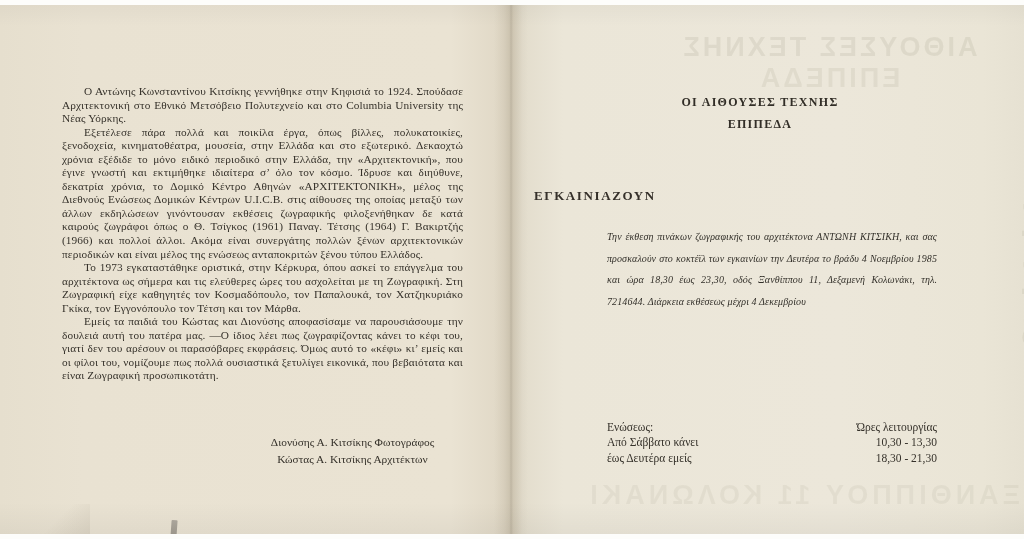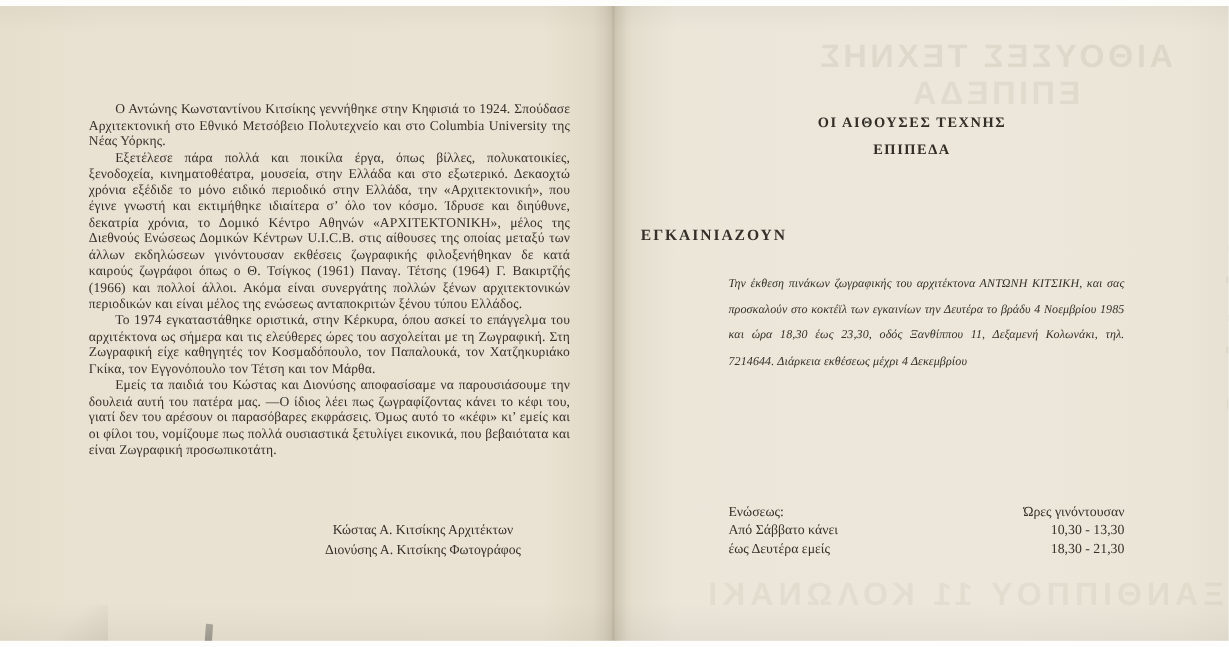--- a/index.html
+++ b/index.html
@@ -21,21 +21,21 @@
   }
   .fold-shadow{
     position:absolute;left:494px;top:0;width:34px;height:529px;
     background:linear-gradient(90deg, rgba(120,105,80,0) 0%, rgba(120,105,80,0.13) 45%, rgba(90,78,58,0.20) 50%, rgba(120,105,80,0.10) 56%, rgba(120,105,80,0) 100%);
     pointer-events:none;
   }
   
   .bio{
     position:absolute;left:62px;top:80px;width:401px;
     font-size:11.3px;line-height:13.55px;color:#35312a;
-    text-align:justify;letter-spacing:0.1px;margin-left:12px;
+    text-align:justify;letter-spacing:0.1px;
   }
   .bio p{margin:0;text-indent:22px;}
   .signatures{
     position:absolute;left:240px;top:429px;width:225px;
     font-size:11.4px;line-height:16.5px;color:#35312a;text-align:center;
   }
   
   .gallery-title{
     position:absolute;left:534px;top:86px;width:452px;
     text-align:center;color:#322e27;font-weight:600;
@@ -93,43 +93,43 @@
     <div class="st-big-wrap">
       <div class="showthrough st-big st-big1">ΑΝΤΩΝΗΣ</div>
       <div class="showthrough st-big st-big2">ΚΙΤΣΙΚΗΣ</div>
       <div class="showthrough st-big st-big3">ΝΟΕΜΒΡΗΣ ’85</div>
     </div>
     <div class="showthrough st-line st-bottom">ΞΑΝΘΙΠΠΟΥ 11 ΚΟΛΩΝΑΚΙ</div>
 
     <div class="bio">
       <p>Ο Αντώνης Κωνσταντίνου Κιτσίκης γεννήθηκε στην Κηφισιά το 1924. Σπούδασε Αρχιτεκτονική στο Εθνικό Μετσόβειο Πολυτεχνείο και στο Columbia University της Νέας Υόρκης.</p>
       <p>Εξετέλεσε πάρα πολλά και ποικίλα έργα, όπως βίλλες, πολυκατοικίες, ξενοδοχεία, κινηματοθέατρα, μουσεία, στην Ελλάδα και στο εξωτερικό. Δεκαοχτώ χρόνια εξέδιδε το μόνο ειδικό περιοδικό στην Ελλάδα, την «Αρχιτεκτονική», που έγινε γνωστή και εκτιμήθηκε ιδιαίτερα σ’ όλο τον κόσμο. Ίδρυσε και διηύθυνε, δεκατρία χρόνια, το Δομικό Κέντρο Αθηνών «ΑΡΧΙΤΕΚΤΟΝΙΚΗ», μέλος της Διεθνούς Ενώσεως Δομικών Κέντρων U.I.C.B. στις αίθουσες της οποίας μεταξύ των άλλων εκδηλώσεων γινόντουσαν εκθέσεις ζωγραφικής φιλοξενήθηκαν δε κατά καιρούς ζωγράφοι όπως ο Θ. Τσίγκος (1961) Παναγ. Τέτσης (1964) Γ. Βακιρτζής (1966) και πολλοί άλλοι. Ακόμα είναι συνεργάτης πολλών ξένων αρχιτεκτονικών περιοδικών και είναι μέλος της ενώσεως ανταποκριτών ξένου τύπου Ελλάδος.</p>
-      <p>Το 1974 εγκαταστάθηκε οριστικά, στην Κέρκυρα, όπου ασκεί το επάγγελμα του αρχιτέκτονα ως σήμερα και τις ελεύθερες ώρες του ασχολείται με τη Ζωγραφική. Στη Ζωγραφική είχε καθηγητές τον Κοσμαδόπουλο, τον Παπαλουκά, τον Χατζηκυριάκο Γκίκα, τον Εγγονόπουλο τον Τέτση και τον Μάρθα.</p>
+      <p>Το 1973 εγκαταστάθηκε οριστικά, στην Κέρκυρα, όπου ασκεί το επάγγελμα του αρχιτέκτονα ως σήμερα και τις ελεύθερες ώρες του ασχολείται με τη Ζωγραφική. Στη Ζωγραφική είχε καθηγητές τον Κοσμαδόπουλο, τον Παπαλουκά, τον Χατζηκυριάκο Γκίκα, τον Εγγονόπουλο τον Τέτση και τον Μάρθα.</p>
       <p>Εμείς τα παιδιά του Κώστας και Διονύσης αποφασίσαμε να παρουσιάσουμε την δουλειά αυτή του πατέρα μας. —Ο ίδιος λέει πως ζωγραφίζοντας κάνει το κέφι του, γιατί δεν του αρέσουν οι παρασόβαρες εκφράσεις. Όμως αυτό το «κέφι» κι’ εμείς και οι φίλοι του, νομίζουμε πως πολλά ουσιαστικά ξετυλίγει εικονικά, που βεβαιότατα και είναι Ζωγραφική προσωπικοτάτη.</p>
     </div>
     <div class="signatures">
+      <div>Διονύσης Α. Κιτσίκης  Φωτογράφος</div>
       <div>Κώστας Α. Κιτσίκης Αρχιτέκτων</div>
-      <div>Διονύσης Α. Κιτσίκης  Φωτογράφος</div>
     </div>
 
     <div class="gallery-title">
       <div>ΟΙ ΑΙΘΟΥΣΕΣ ΤΕΧΝΗΣ</div>
       <div>ΕΠΙΠΕΔΑ</div>
     </div>
     <div class="opening-verb">ΕΓΚΑΙΝΙΑΖΟΥΝ</div>
     <div class="invitation">Την έκθεση πινάκων ζωγραφικής του αρχιτέκτονα ΑΝΤΩΝΗ ΚΙΤΣΙΚΗ, και σας προσκαλούν στο κοκτέϊλ των εγκαινίων την Δευτέρα το βράδυ 4 Νοεμβρίου 1985 και ώρα 18,30 έως 23,30, οδός Ξανθίππου 11, Δεξαμενή Κολωνάκι, τηλ. 7214644. Διάρκεια εκθέσεως μέχρι 4 Δεκεμβρίου</div>
 
     <div class="hours-block">
       <div class="hours-col-left">
         <div>Ενώσεως:</div>
         <div>Από Σάββατο κάνει</div>
         <div>έως Δευτέρα εμείς</div>
       </div>
       <div class="hours-col-right">
-        <div>Ώρες γινόντουσαν</div>
+        <div>Ώρες λειτουργίας</div>
         <div>10,30 - 13,30</div>
         <div>18,30 - 21,30</div>
       </div>
     </div>
 
     <div class="fold-shadow"></div>
     <div class="staple-mark"></div>
     <div class="corner-shade"></div>
   </div>
 </div>

